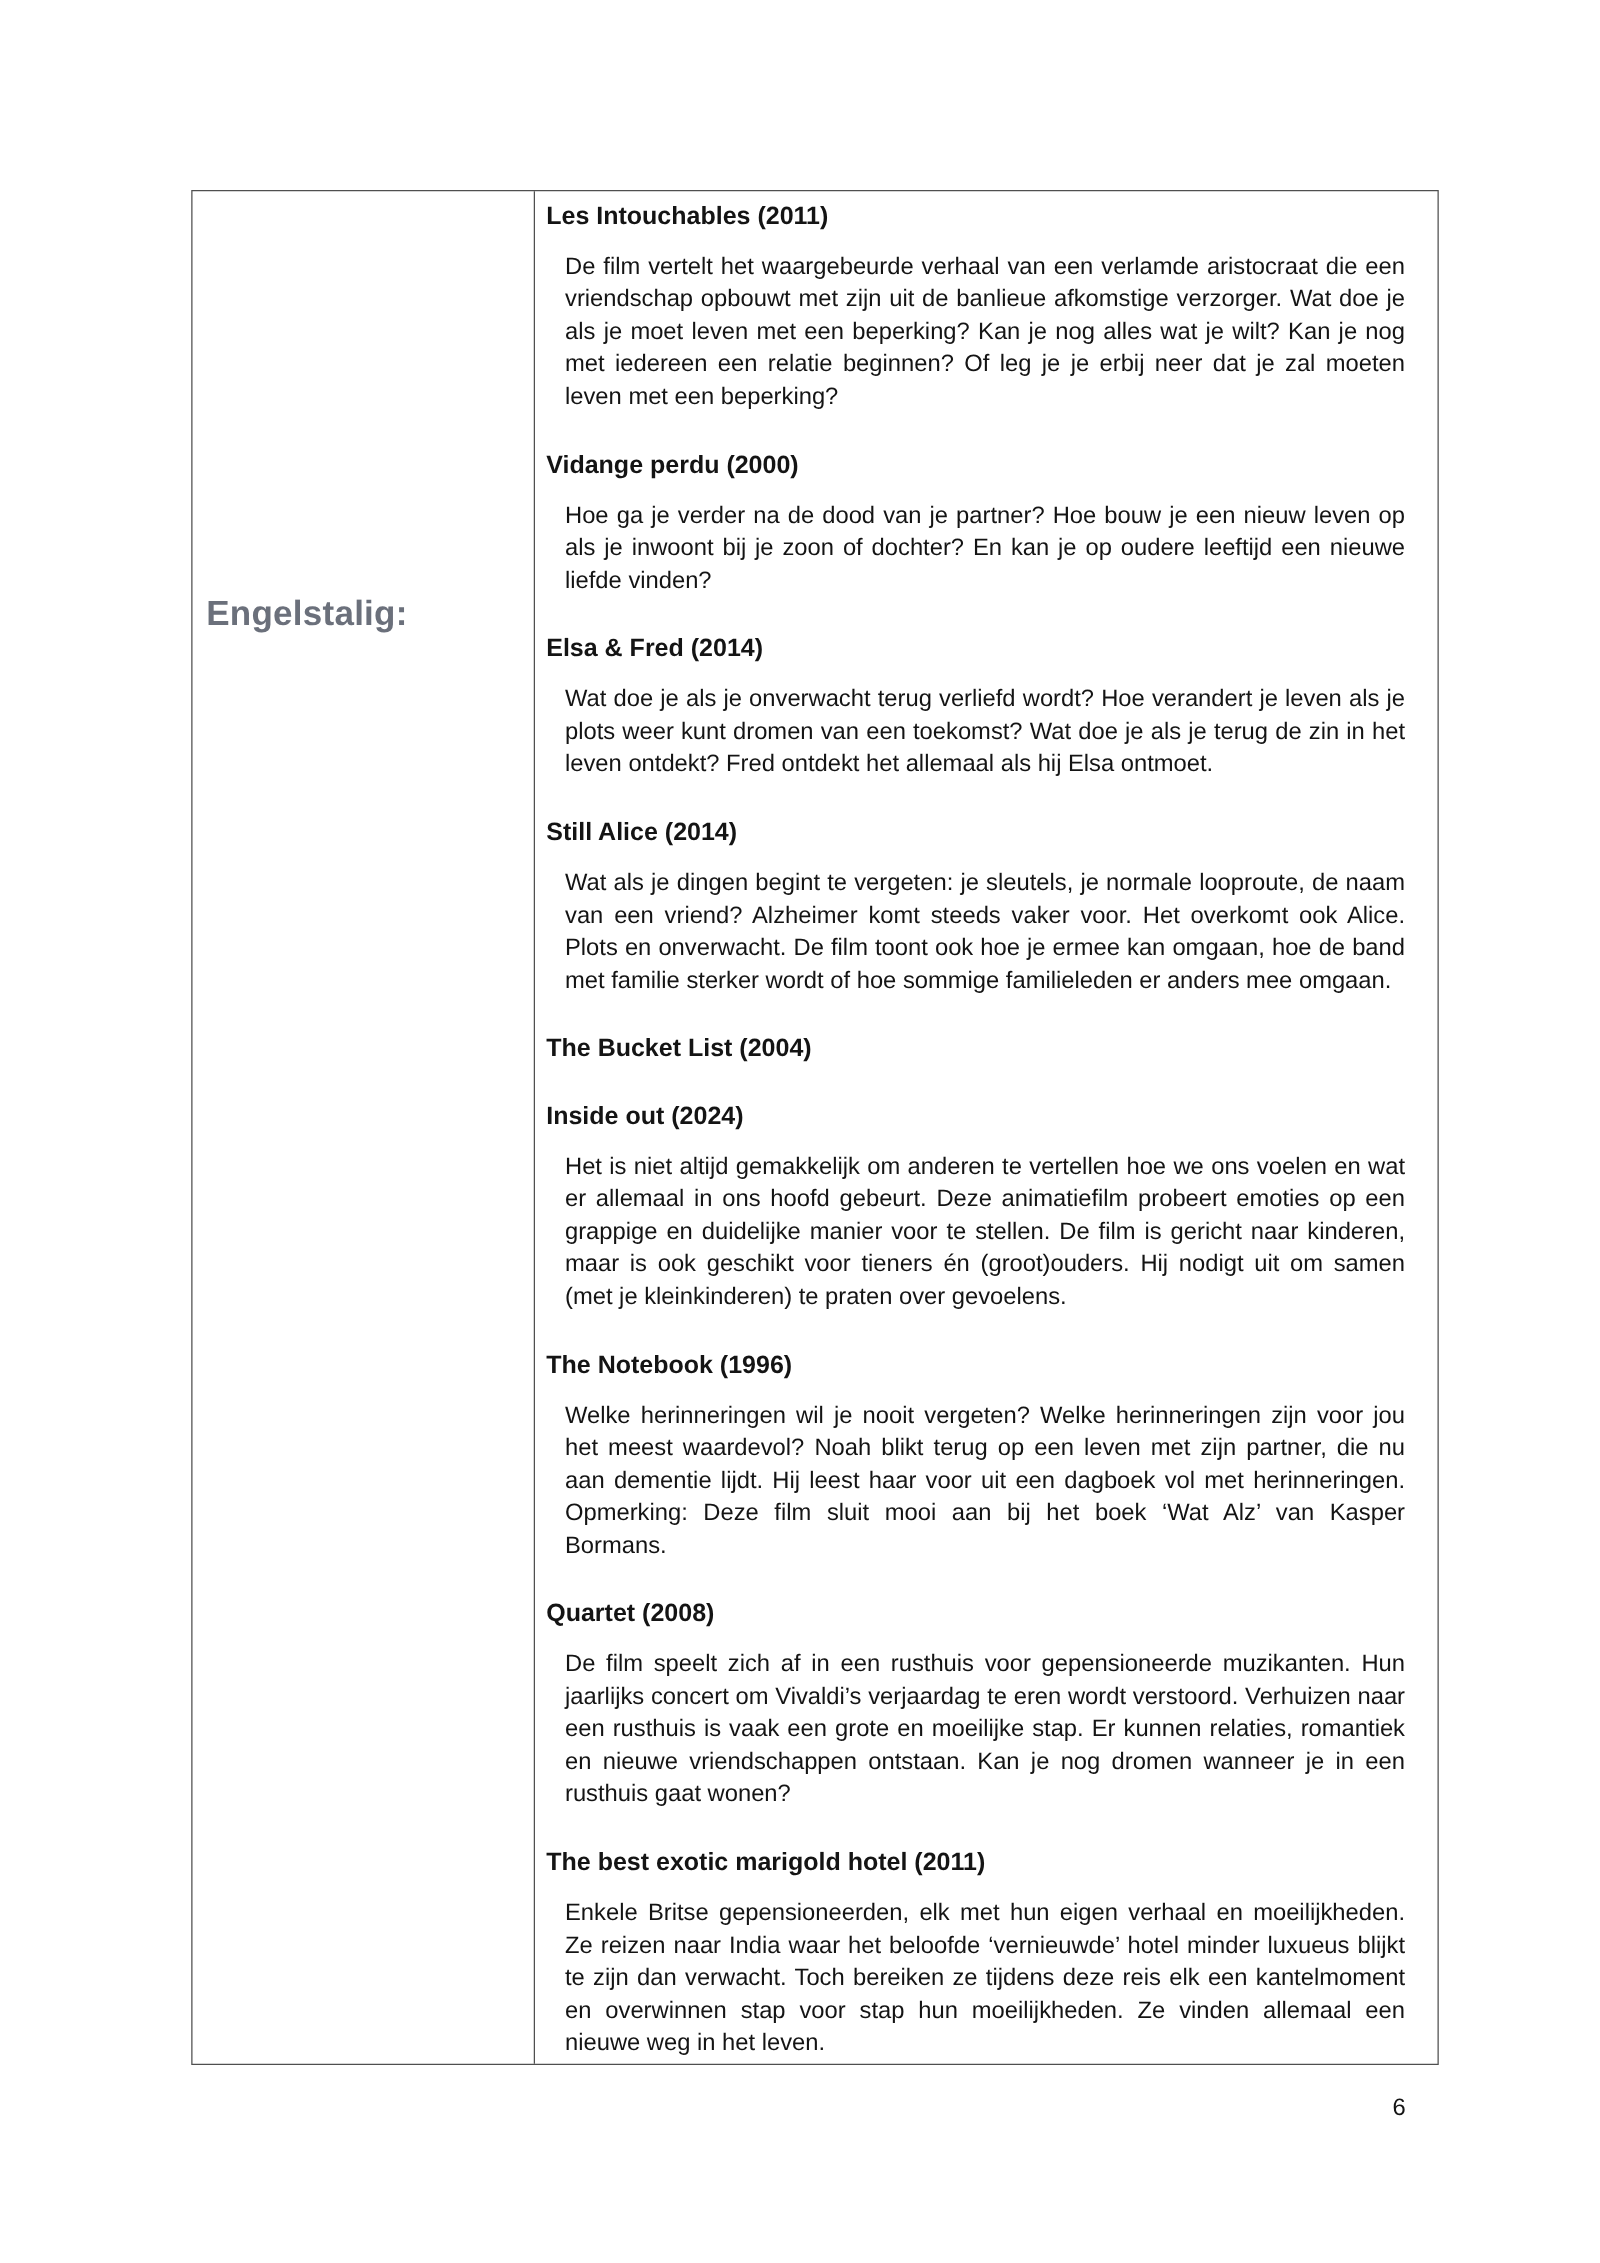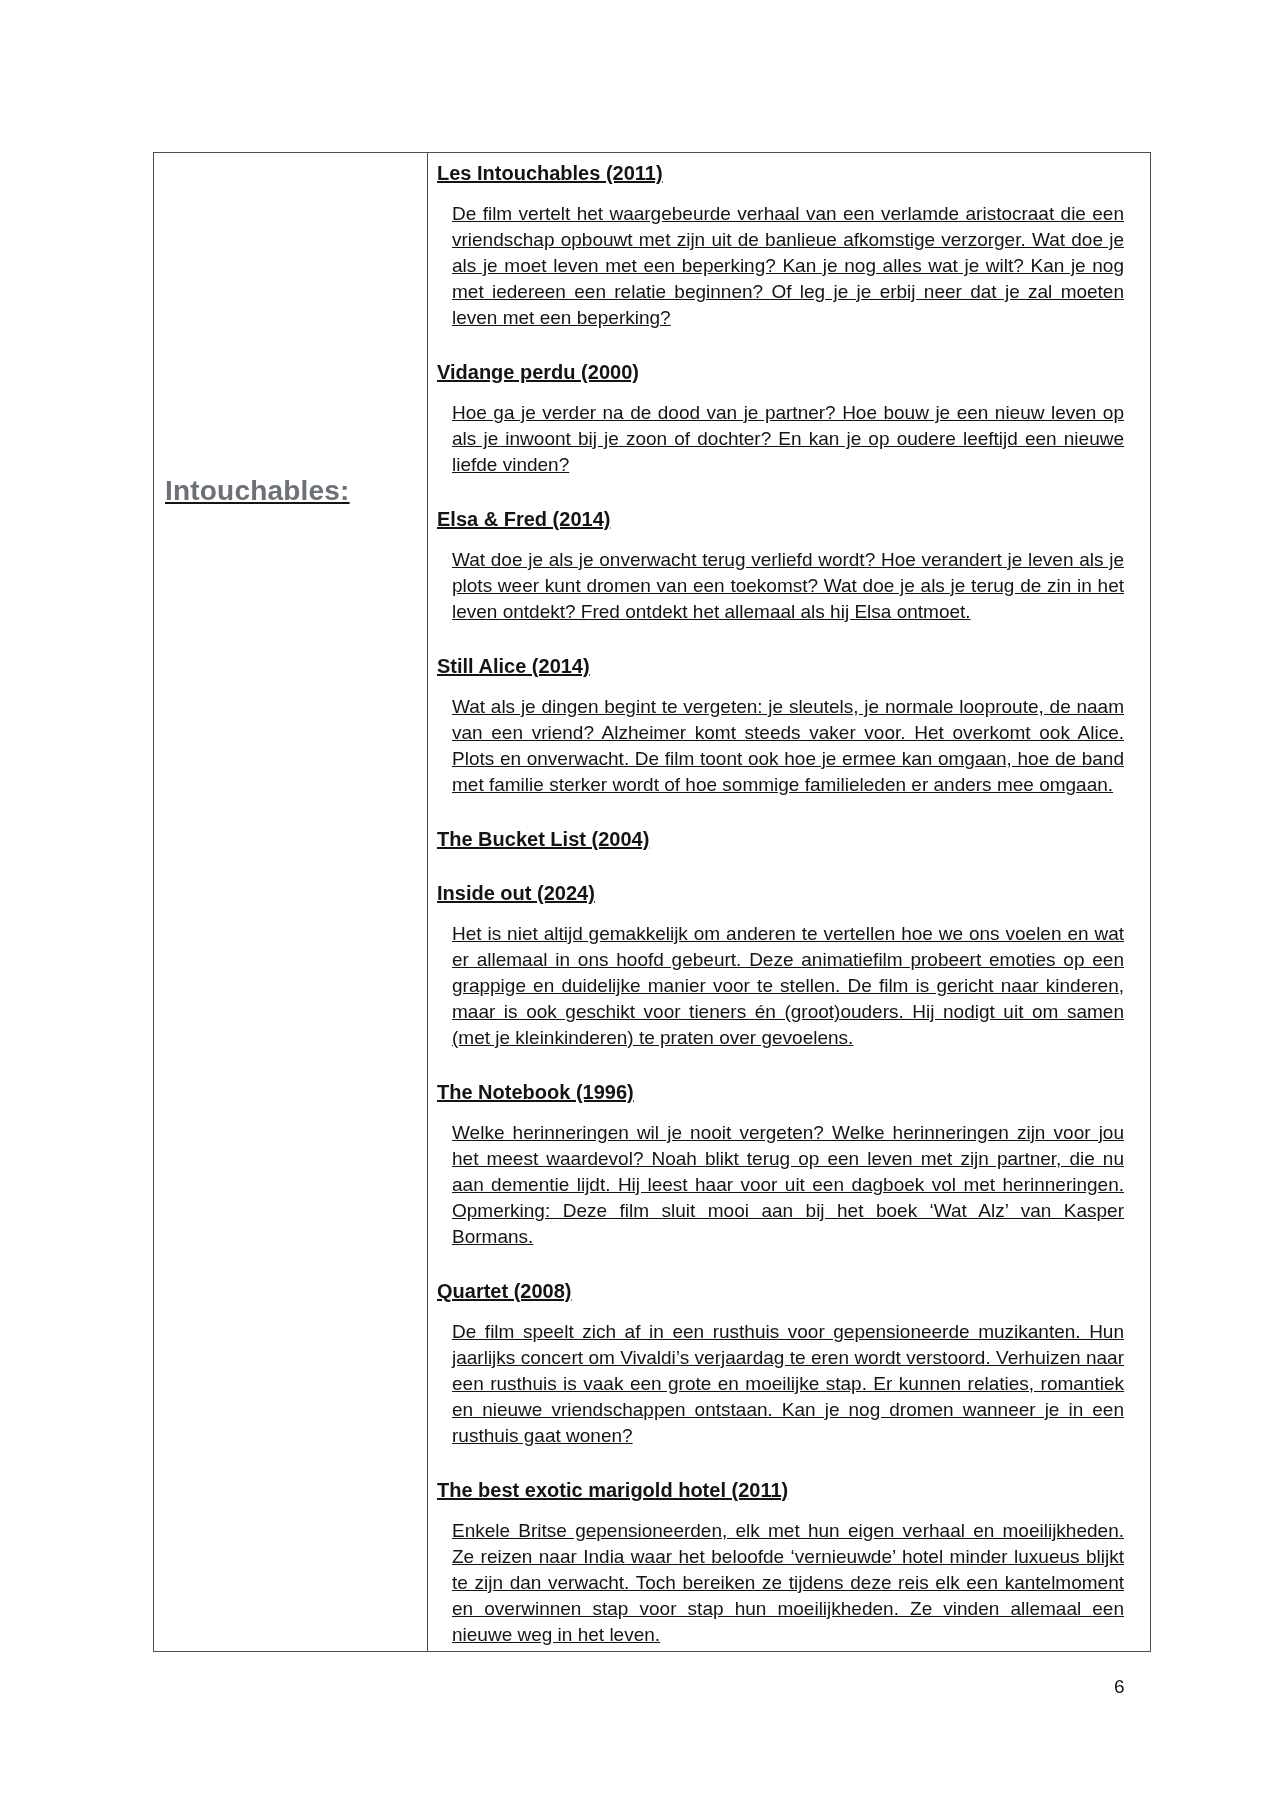--- a/index.html
+++ b/index.html
@@ -20,21 +20,20 @@
     top: 152px;
     width: 998px;
     height: 1500px;
     box-sizing: border-box;
     border: 1px solid var(--border-color, #4f4f4f);
     display: flex;
     background: #ffffff;
   }
   .cell {
     box-sizing: border-box;
-    text-decoration: underline;
   }
   .cell-label {
     width: 274px;
     flex: 0 0 274px;
     border-right: 1px solid var(--border-color, #4f4f4f);
     padding: 322px 8px 0 11px;
   }
   .row-label {
     font-size: 28px;
     font-weight: bold;
@@ -72,21 +71,21 @@
     top: 1676px;
     font-size: 19px;
     color: var(--text-color, #141414);
   }
 </style>
 </head>
 <body>
 
 <div class="doc-table">
   <div class="cell cell-label">
-    <div class="row-label">Intouchables:</div>
+    <div class="row-label">Engelstalig:</div>
   </div>
   <div class="cell cell-films">
 
     <section class="film">
       <h3 class="film-title">Les Intouchables (2011)</h3>
       <p class="film-desc">De film vertelt het waargebeurde verhaal van een verlamde aristocraat die een vriendschap opbouwt met zijn uit de banlieue afkomstige verzorger. Wat doe je als je moet leven met een beperking? Kan je nog alles wat je wilt? Kan je nog met iedereen een relatie beginnen? Of leg je je erbij neer dat je zal moeten leven met een beperking?</p>
     </section>
 
     <section class="film">
       <h3 class="film-title">Vidange perdu (2000)</h3>

